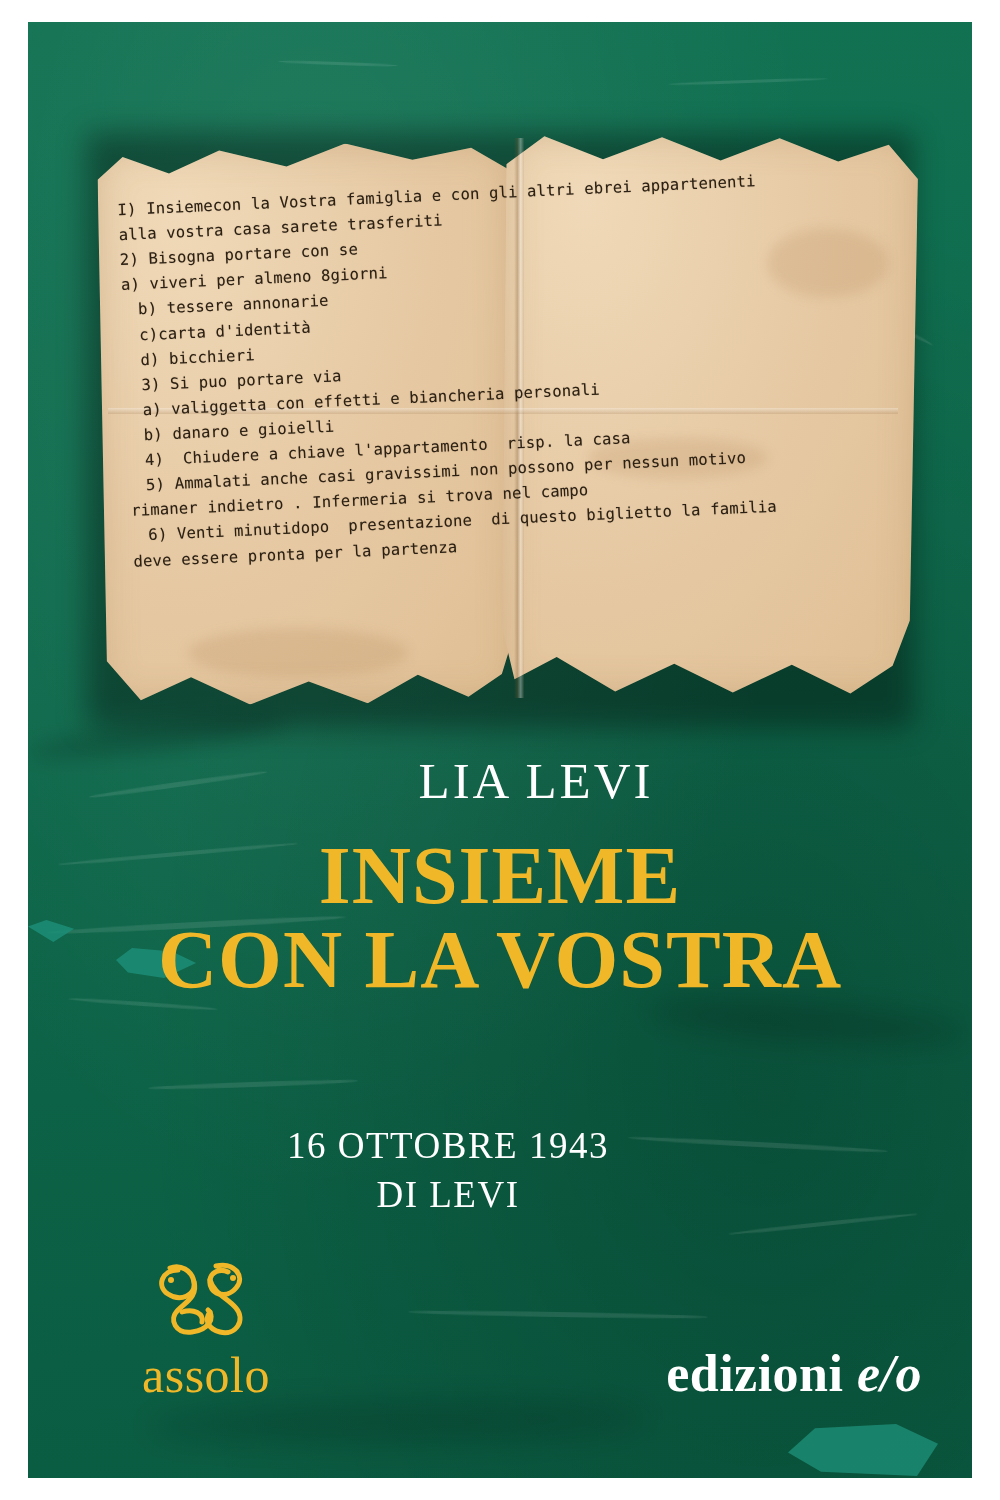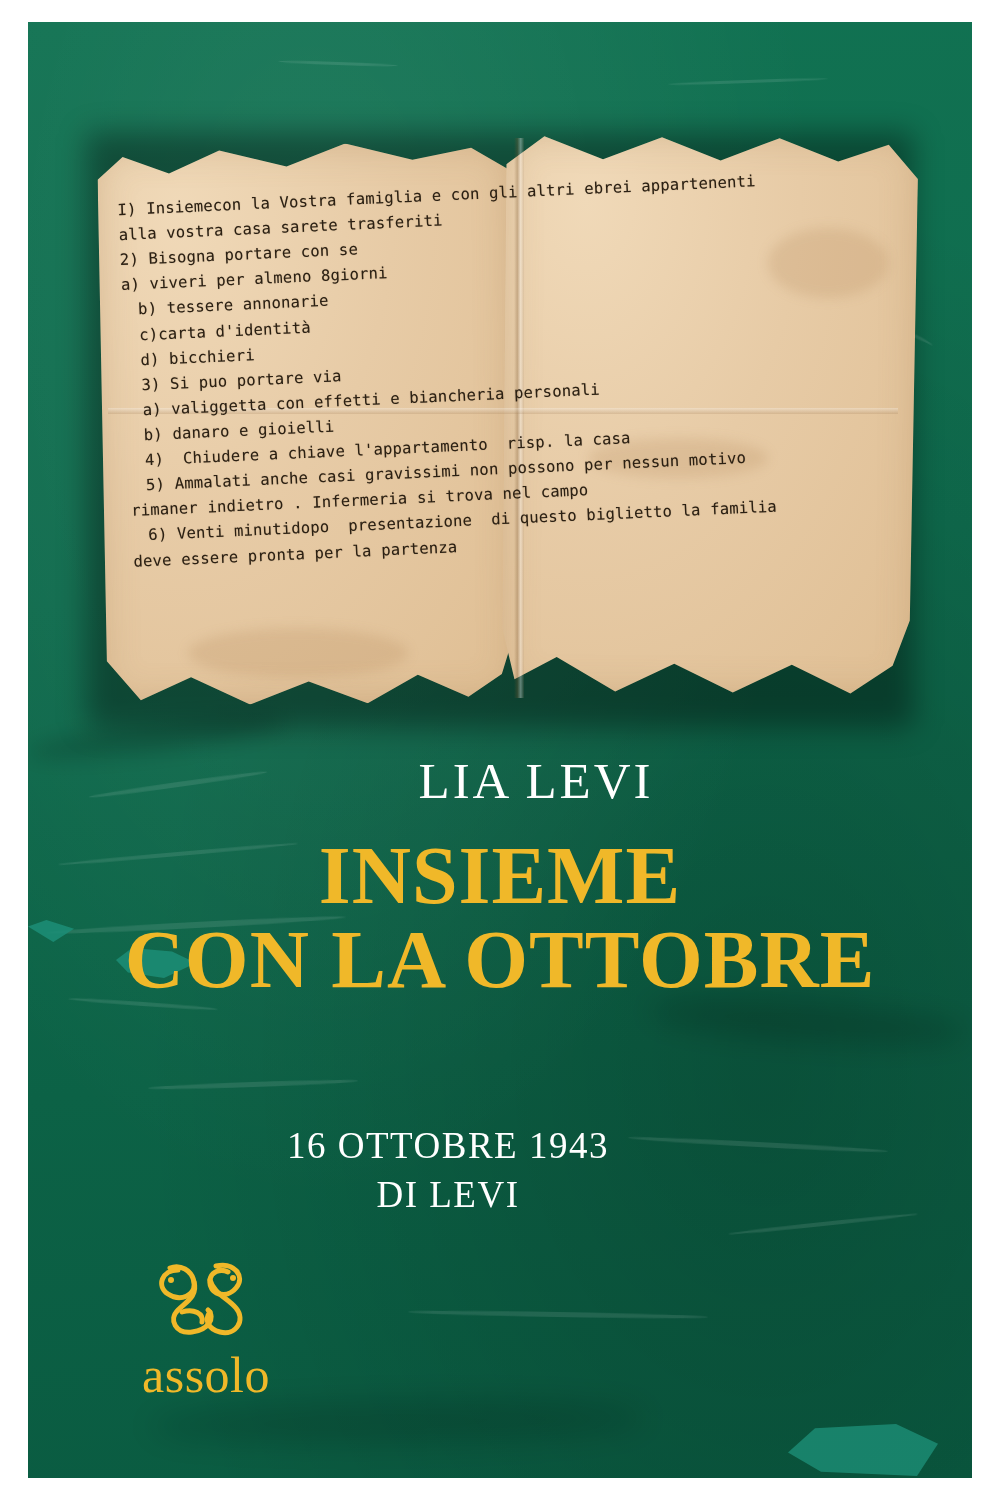--- a/index.html
+++ b/index.html
@@ -265,21 +265,21 @@
       <span class="ln">rimaner indietro . Infermeria si trova nel campo</span>
       <span class="ln indent">6) Venti minutidopo  presentazione  di questo biglietto la familia</span>
       <span class="ln">deve essere pronta per la partenza</span>
     </div>
   </div>
 
   <div id="author">LIA LEVI</div>
 
   <div id="title">
     <span class="tl">INSIEME</span>
-    <span class="tl">CON LA OTTOBRE</span>
+    <span class="tl">CON LA VOSTRA</span>
   </div>
 
   <div id="subtitle">
     <span class="sl">16 OTTOBRE 1943</span>
     <span class="sl">DI LEVI</span>
   </div>
 
   <div id="imprint">
     <div id="imprint-mark">
       <svg viewBox="0 0 128 92" width="128" height="92" aria-hidden="true">
@@ -290,14 +290,18 @@
           <path d="M68 28 C72 42 86 46 94 56 C104 68 94 84 78 80 C66 77 62 68 68 60"></path>
           <path d="M40 60 C52 56 62 62 60 70"></path>
         </g>
         <circle cx="29" cy="28" r="3" fill="#f0b829"></circle>
         <circle cx="91" cy="26" r="3" fill="#f0b829"></circle>
       </svg>
     </div>
     <div id="imprint-name">assolo</div>
   </div>
 
+  <div id="publisher">
+    <span>edizioni</span>
+    <span class="eo">e/o</span>
+  </div>
 
 </div>
 
 </body></html>

